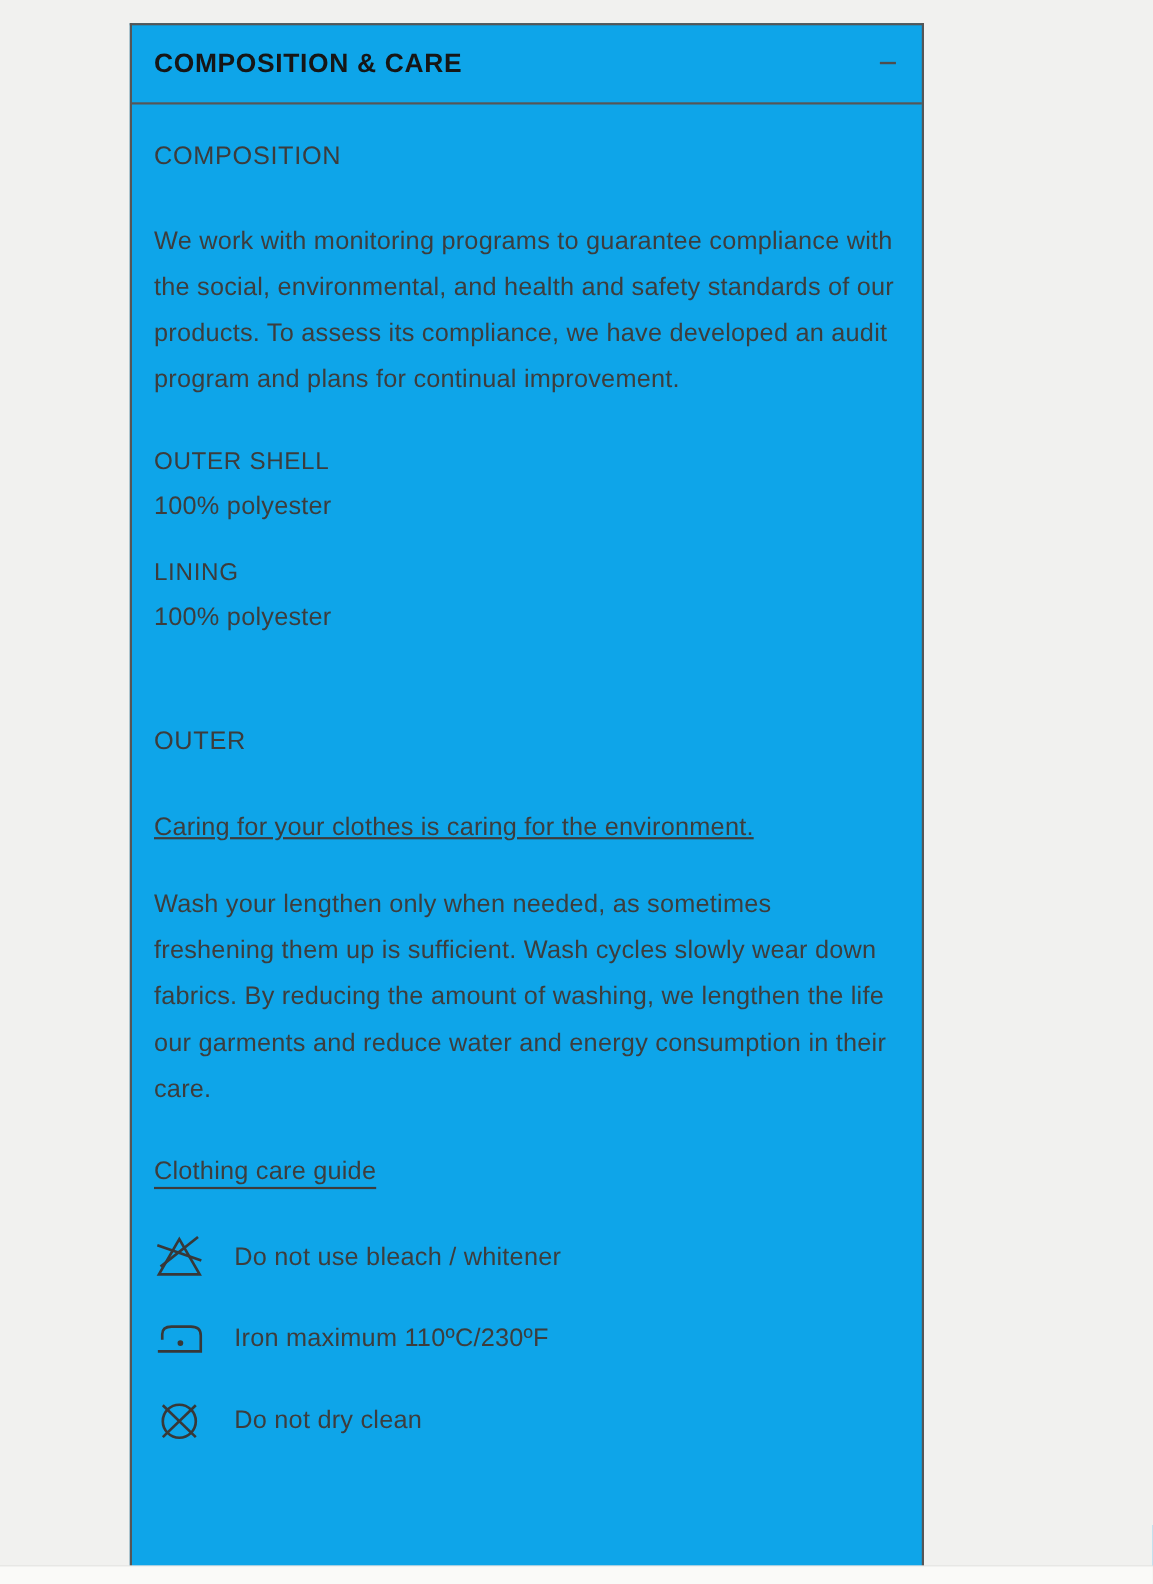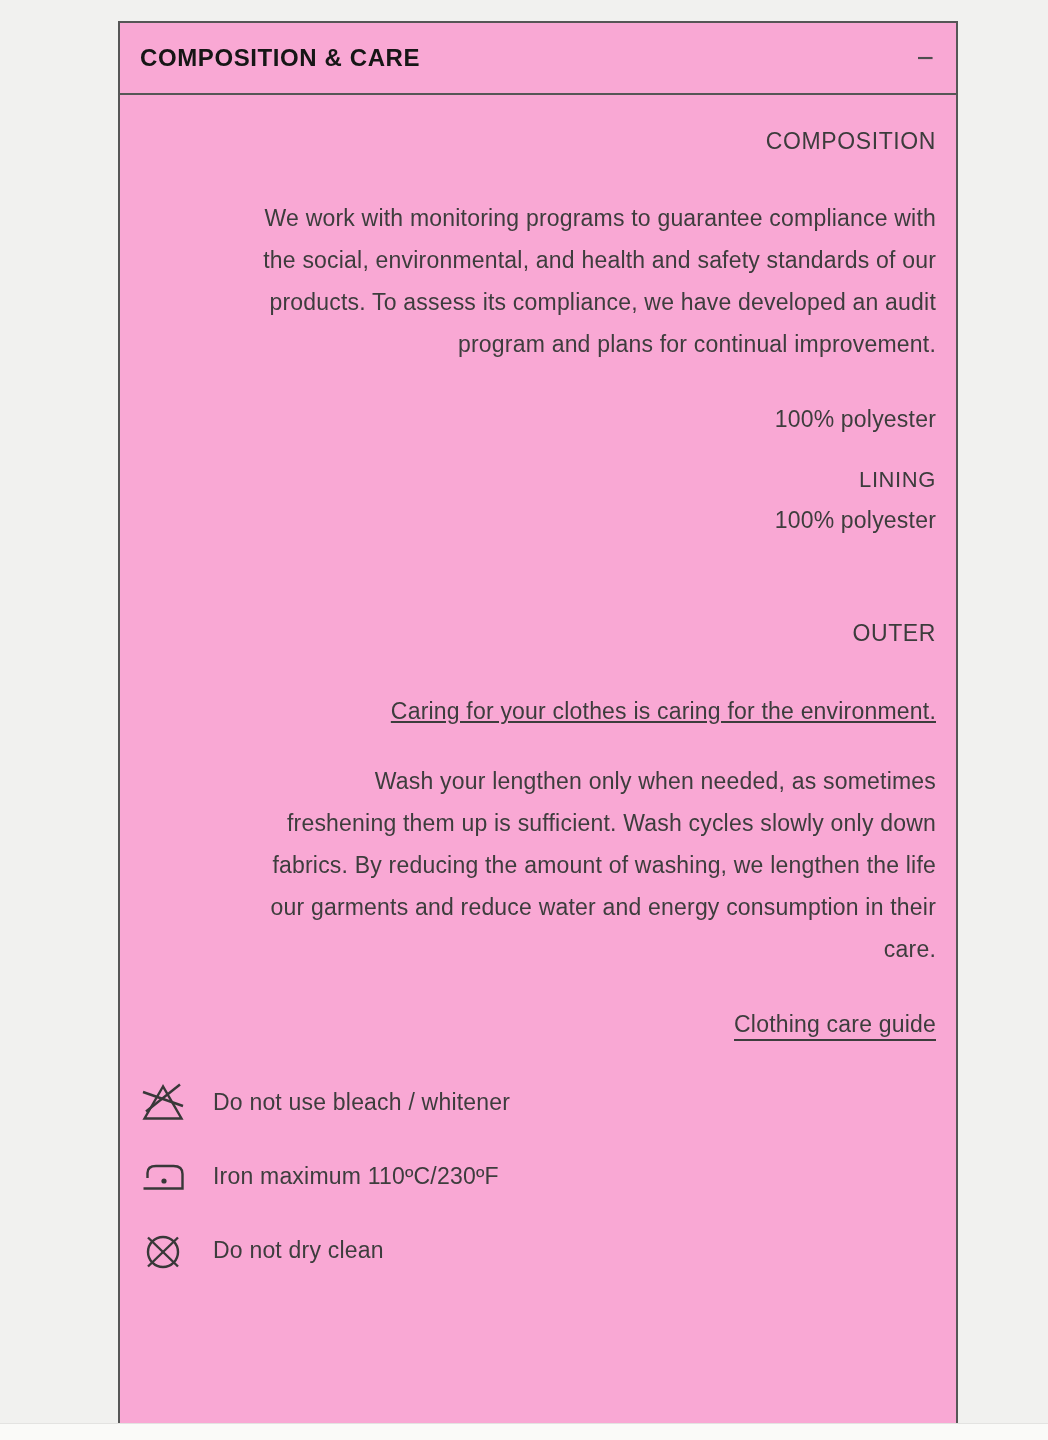--- a/index.html
+++ b/index.html
@@ -7,52 +7,52 @@
   body {
     background:#f1f1ef;
     font-family:"Liberation Sans","DejaVu Sans",sans-serif;
     color:#3d3d3d;
     position:relative;
     overflow:hidden;
   }
   .panel {
     position:absolute;
     left:118px; top:21px;
-    width:840px; height:1403px;
+    width:722px; height:1403px;
     border:2px solid #565656;
     border-bottom:none;
-    background:#f9a8d4;
+    background:#0ea5e9;
   }
   .panel-header {
     height:72px;
     display:flex; align-items:center;
     padding:0 22px 0 20px;
     border-bottom:2px solid #565656;
   }
   .panel-title {
     font-size:24px; font-weight:bold;
     letter-spacing:.6px; color:#161616;
   }
   .collapse-btn {
     margin-left:auto;
     font-size:30px; line-height:30px;
     color:#4e4e4e;
     cursor:pointer;
     user-select:none;
   }
-  .panel-body { padding:0 20px;text-align:right; }
+  .panel-body { padding:0 20px; }
   .section-head {
     font-size:23px; font-weight:400;
     letter-spacing:.6px; color:#3c3c3c;
     line-height:28px;
   }
   #composition-heading { margin-top:32px; }
   .para { font-size:23px; }
   .tline { line-height:42px; white-space:nowrap; letter-spacing:.2px; }
-  #composition-intro { margin-top:42px;margin-left:44px; }
+  #composition-intro { margin-top:42px; }
   .material { margin-top:40px; }
   .material + .material { margin-top:33px; }
   .material-part {
     font-size:22px; letter-spacing:.6px;
     line-height:28px; color:#3c3c3c;
   }
   .material-fabric {
     font-size:23px; line-height:28px;
     margin-top:12px; color:#3d3d3d; letter-spacing:.2px;
   }
@@ -109,37 +109,38 @@
     <h2 class="section-head" id="composition-heading">COMPOSITION</h2>
 
     <div class="para" id="composition-intro">
       <div class="tline">We work with monitoring programs to guarantee compliance with</div>
       <div class="tline">the social, environmental, and health and safety standards of our</div>
       <div class="tline">products. To assess its compliance, we have developed an audit</div>
       <div class="tline">program and plans for continual improvement.</div>
     </div>
 
     <div class="material">
+      <div class="material-part">OUTER SHELL</div>
       <div class="material-fabric">100% polyester</div>
     </div>
 
     <div class="material">
       <div class="material-part">LINING</div>
       <div class="material-fabric">100% polyester</div>
     </div>
 
     <h2 class="section-head" id="care-heading">OUTER</h2>
 
     <div class="para" id="care-intro">
       <div class="tline">Caring for your clothes is caring for the environment.</div>
     </div>
 
     <div class="para" id="care-body">
       <div class="tline">Wash your lengthen only when needed, as sometimes</div>
-      <div class="tline">freshening them up is sufficient. Wash cycles slowly only down</div>
+      <div class="tline">freshening them up is sufficient. Wash cycles slowly wear down</div>
       <div class="tline">fabrics. By reducing the amount of washing, we lengthen the life</div>
       <div class="tline">our garments and reduce water and energy consumption in their</div>
       <div class="tline">care.</div>
     </div>
 
     <a class="guide-link">Clothing care guide</a>
 
     <ul class="care-list">
 
 

